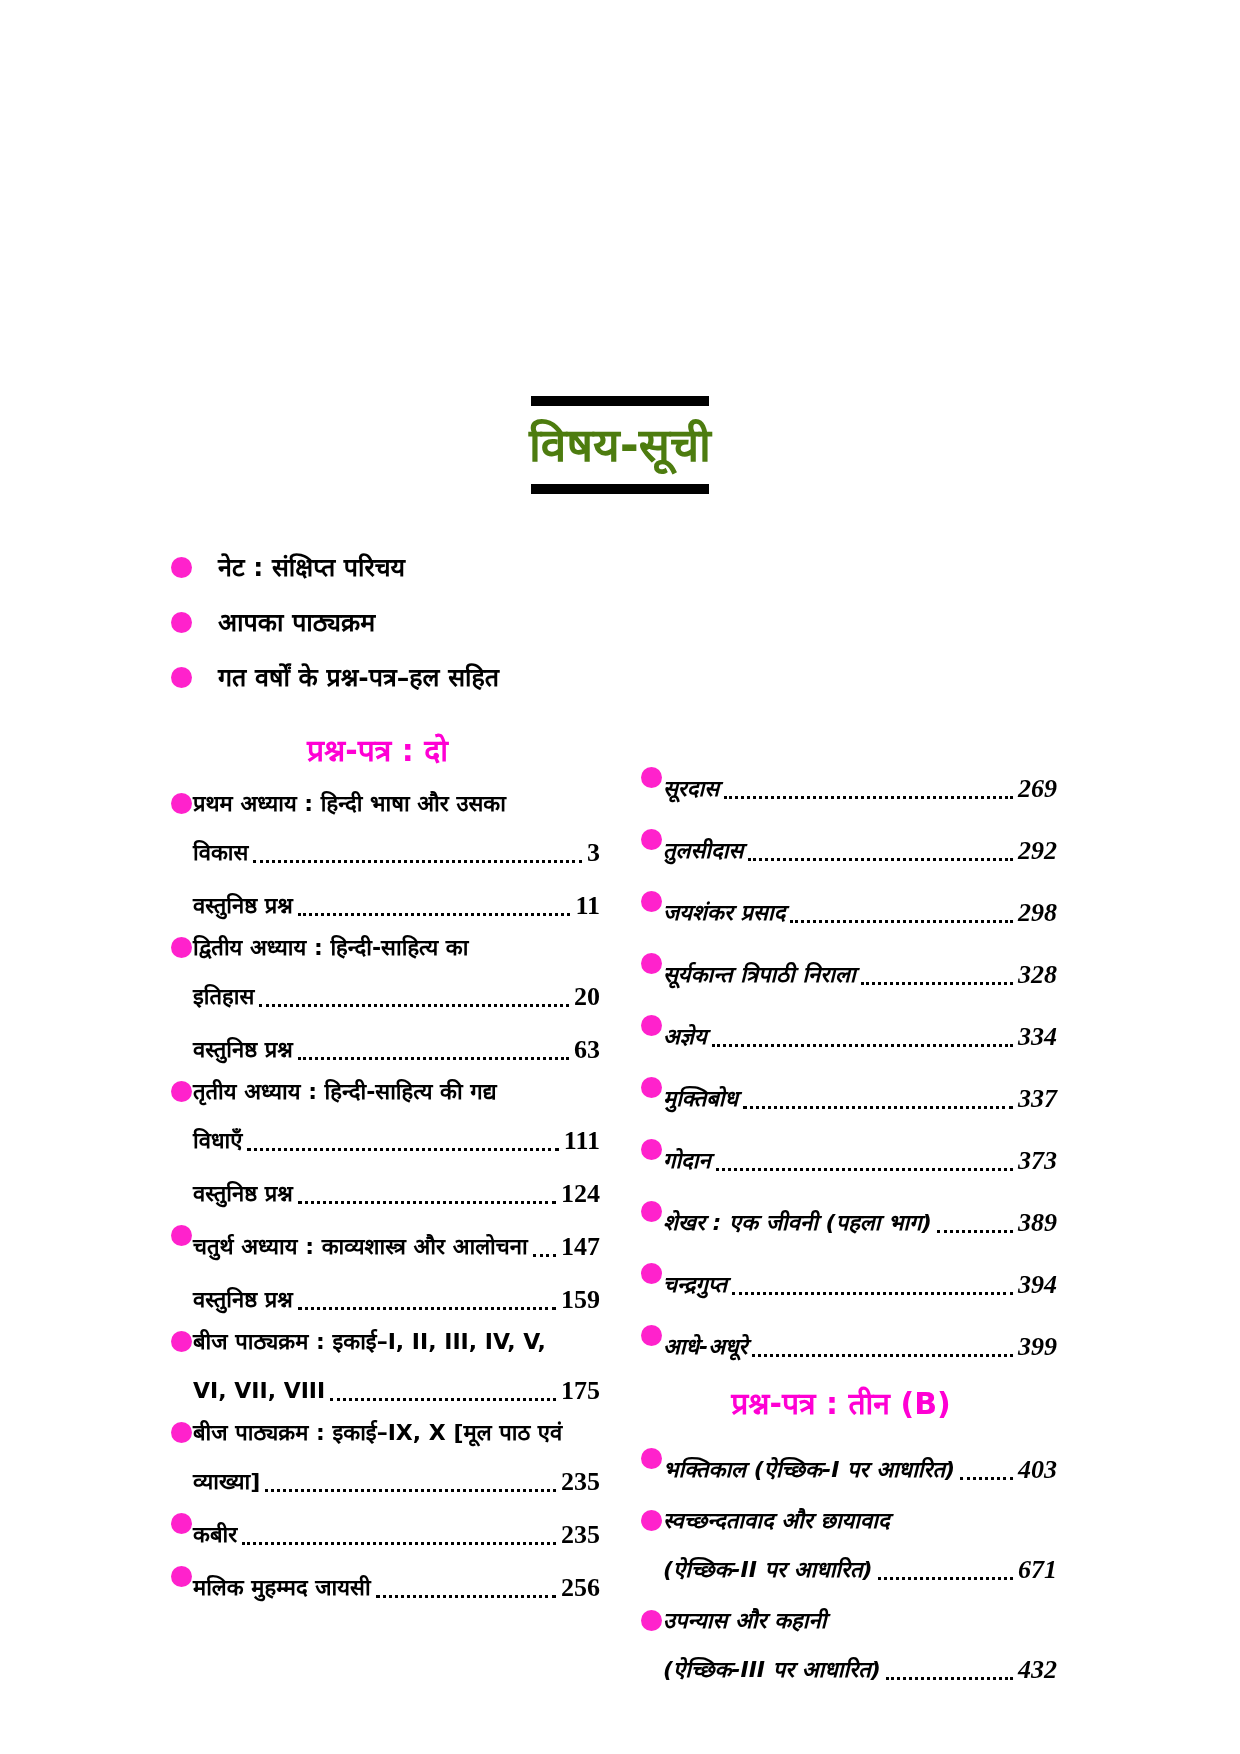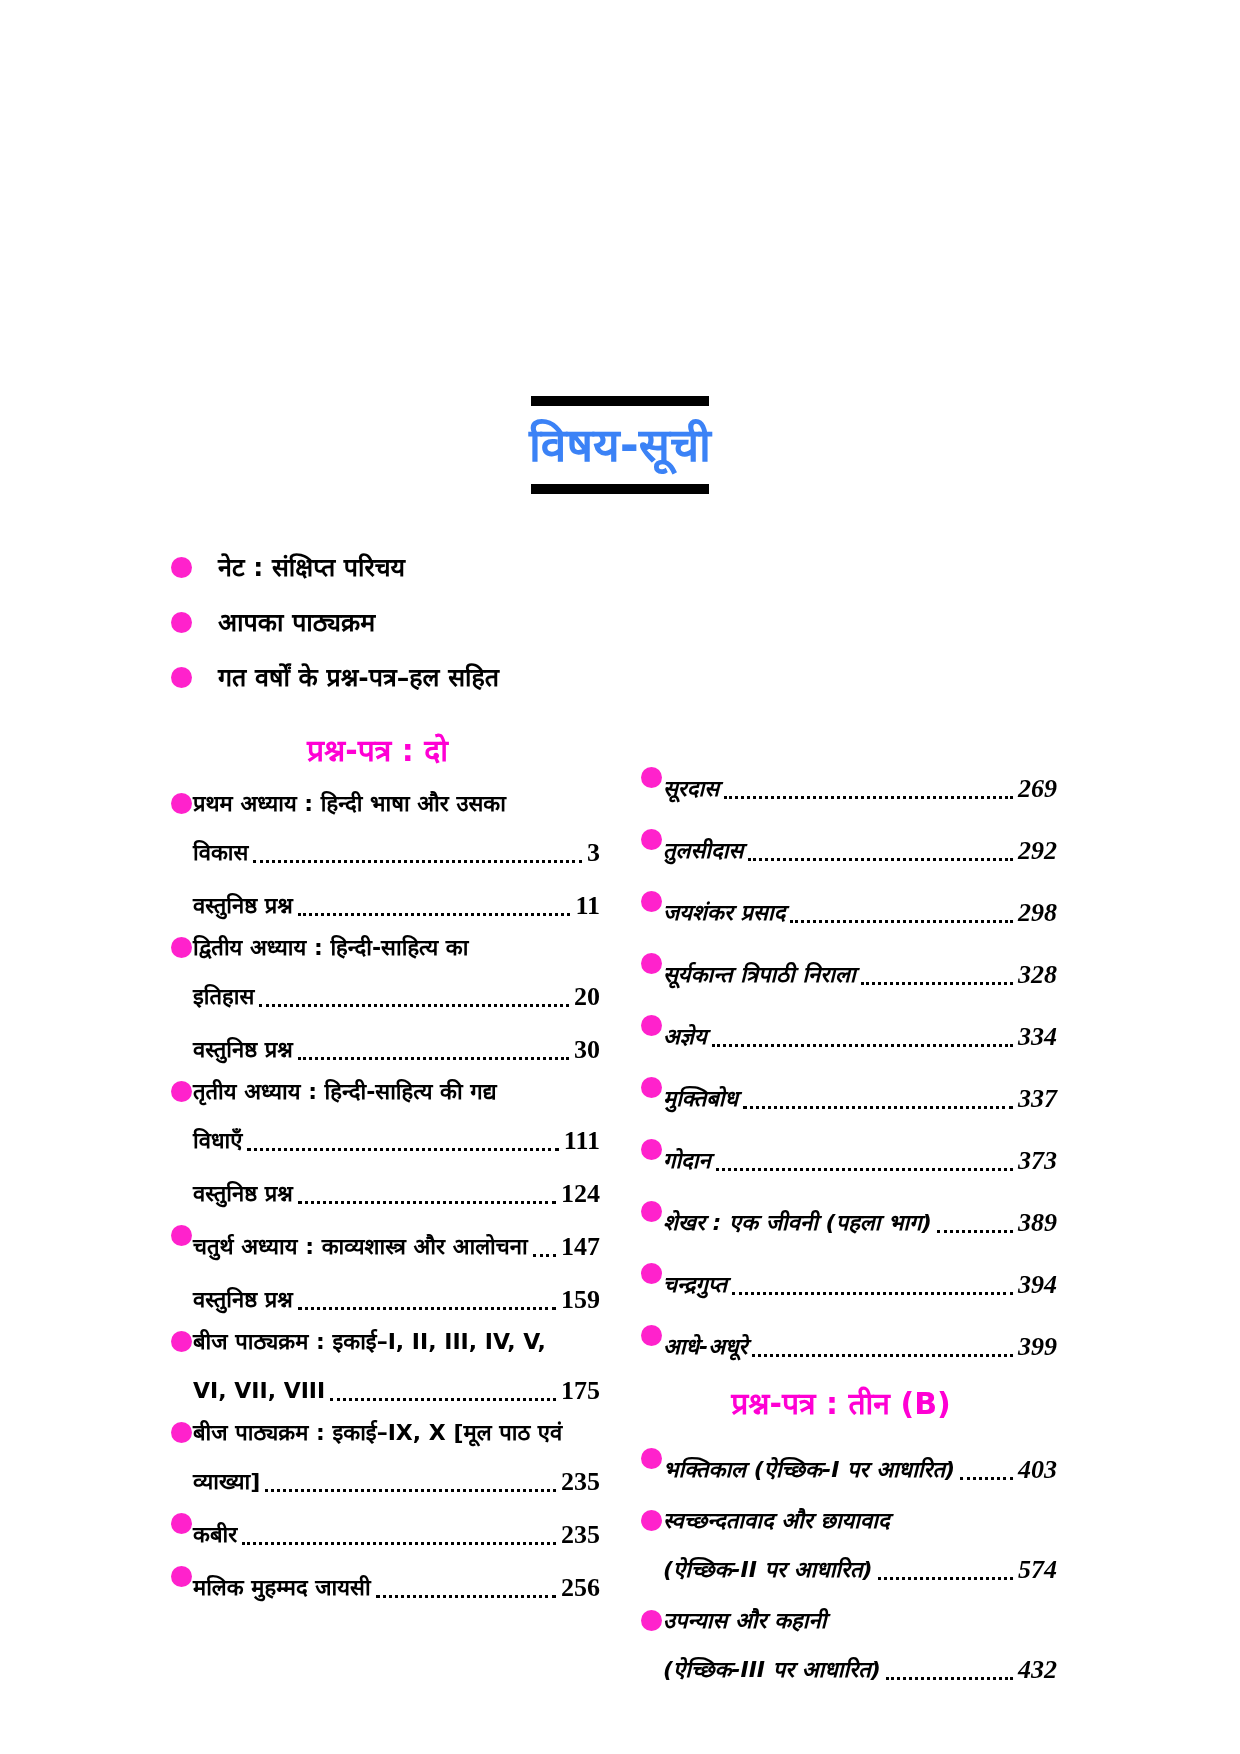--- a/index.html
+++ b/index.html
@@ -15,21 +15,21 @@
 
   
   .title-wrap {
     width: fit-content;
     margin: 396px auto 0 auto;
     display: flex; flex-direction: column; align-items: center;
   }
   .title-rule { width: 178px; height: 10px; background: #000; }
   .title-text {
     font-size: 46px; line-height: 70px;
-    color: #3b82f6;
+    color: #4d7c0f;
     white-space: nowrap;
     margin: 4px 0;
     font-family: "DejaVu Sans", "Liberation Serif", sans-serif;
   }
 
   
   .intro-list {
     list-style: none;
     margin: 58px 0 0 155px; padding: 0;
   }
@@ -146,21 +146,21 @@
         <div class="toc-lastline">
           <span class="toc-tail">इतिहास</span>
           <span class="leader"></span>
           <span class="page-num">20</span>
         </div>
       </div>
       <div class="toc-item">
         <div class="toc-lastline">
           <span class="toc-tail">वस्तुनिष्ठ प्रश्न</span>
           <span class="leader"></span>
-          <span class="page-num">30</span>
+          <span class="page-num">63</span>
         </div>
       </div>
       <div class="toc-item">
         <span class="bullet"></span>
         <div class="toc-line">तृतीय अध्याय : हिन्दी-साहित्य की गद्य</div>
         <div class="toc-lastline">
           <span class="toc-tail">विधाएँ</span>
           <span class="leader"></span>
           <span class="page-num">111</span>
         </div>
@@ -313,21 +313,21 @@
           <span class="leader"></span>
           <span class="page-num">403</span>
         </div>
       </div>
       <div class="toc-item">
         <span class="bullet"></span>
         <div class="toc-line">स्वच्छन्दतावाद और छायावाद</div>
         <div class="toc-lastline">
           <span class="toc-tail">(ऐच्छिक-II पर आधारित)</span>
           <span class="leader"></span>
-          <span class="page-num">574</span>
+          <span class="page-num">671</span>
         </div>
       </div>
       <div class="toc-item">
         <span class="bullet"></span>
         <div class="toc-line">उपन्यास और कहानी</div>
         <div class="toc-lastline">
           <span class="toc-tail">(ऐच्छिक-III पर आधारित)</span>
           <span class="leader"></span>
           <span class="page-num">432</span>
         </div>

